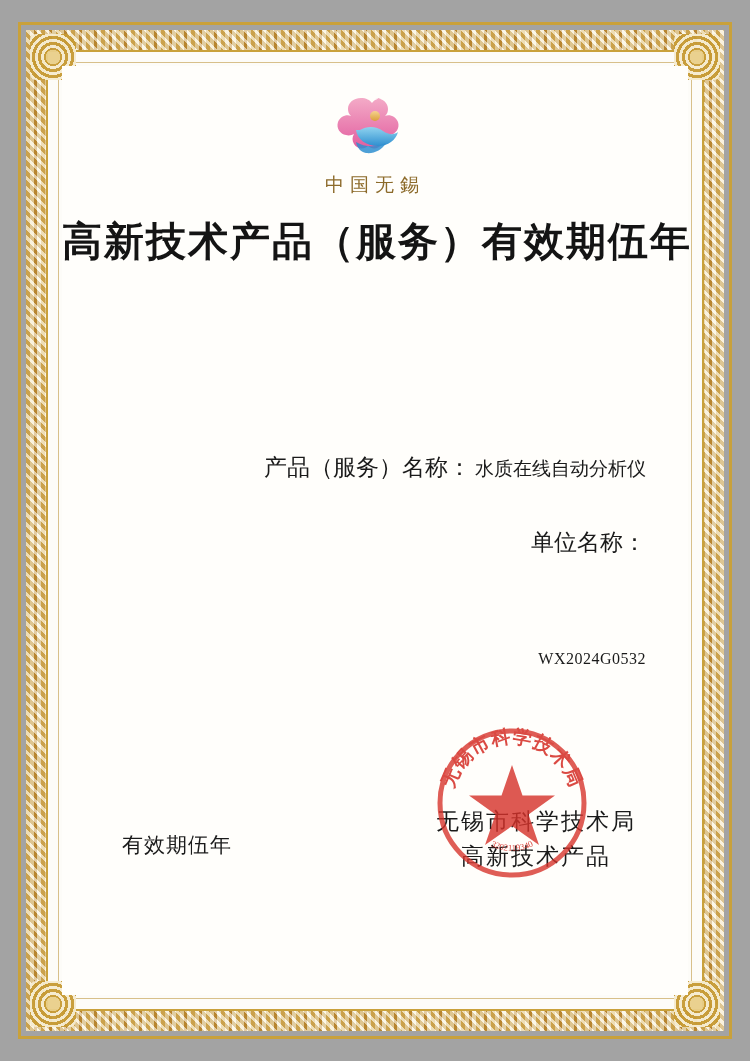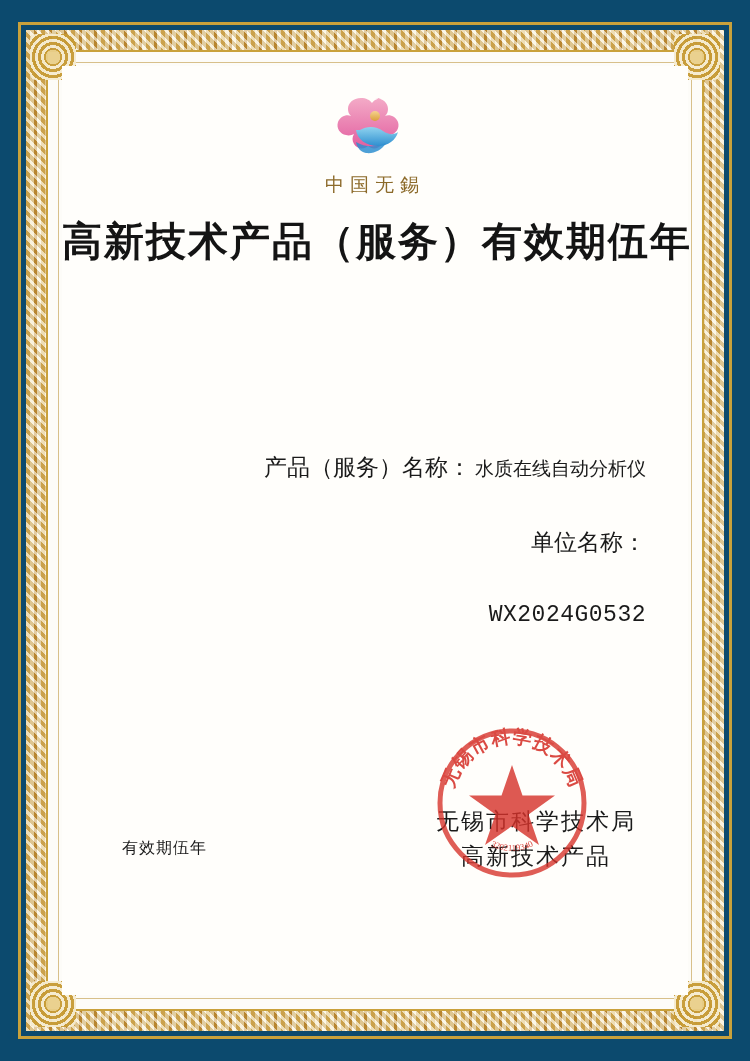--- a/index.html
+++ b/index.html
@@ -11,21 +11,21 @@
     width: 750px;
     height: 1061px;
     font-family: "Liberation Serif", "DejaVu Serif", serif;
     overflow: hidden;
   }
 
   .certificate {
     position: relative;
     width: 750px;
     height: 1061px;
-    background: #0c4a6e;
+    background: #a3a3a3;
     box-sizing: border-box;
   }
 
   
   .border-outer {
     position: absolute;
     left: 18px;
     top: 22px;
     right: 18px;
     bottom: 22px;
@@ -183,33 +183,34 @@
     color: #1a1a1a;
     justify-content: flex-end;
   }
   .field-label {
     white-space: nowrap;
     font-family: "Liberation Serif", "DejaVu Serif", serif;
   }
   .field-value {
     margin-left: 4px;
     font-size: 19px;
-    font-family: Liberation Mono, monospace;
+    font-family: Liberation Serif, serif;
     color: #1a1a1a;
   }
   .field-value.num {
-    font-size: 23px;
+    font-size: 16px;
     letter-spacing: 0.5px;
+    margin-top: 48px;
   }
 
   .validity {
     position: absolute;
     left: 60px;
     bottom: 136px;
-    font-size: 16px;
+    font-size: 21px;
     color: #1a1a1a;
     letter-spacing: 1px;
   }
 
   .issuer {
     position: absolute;
     right: 52px;
     bottom: 120px;
     text-align: center;
     font-size: 23px;

